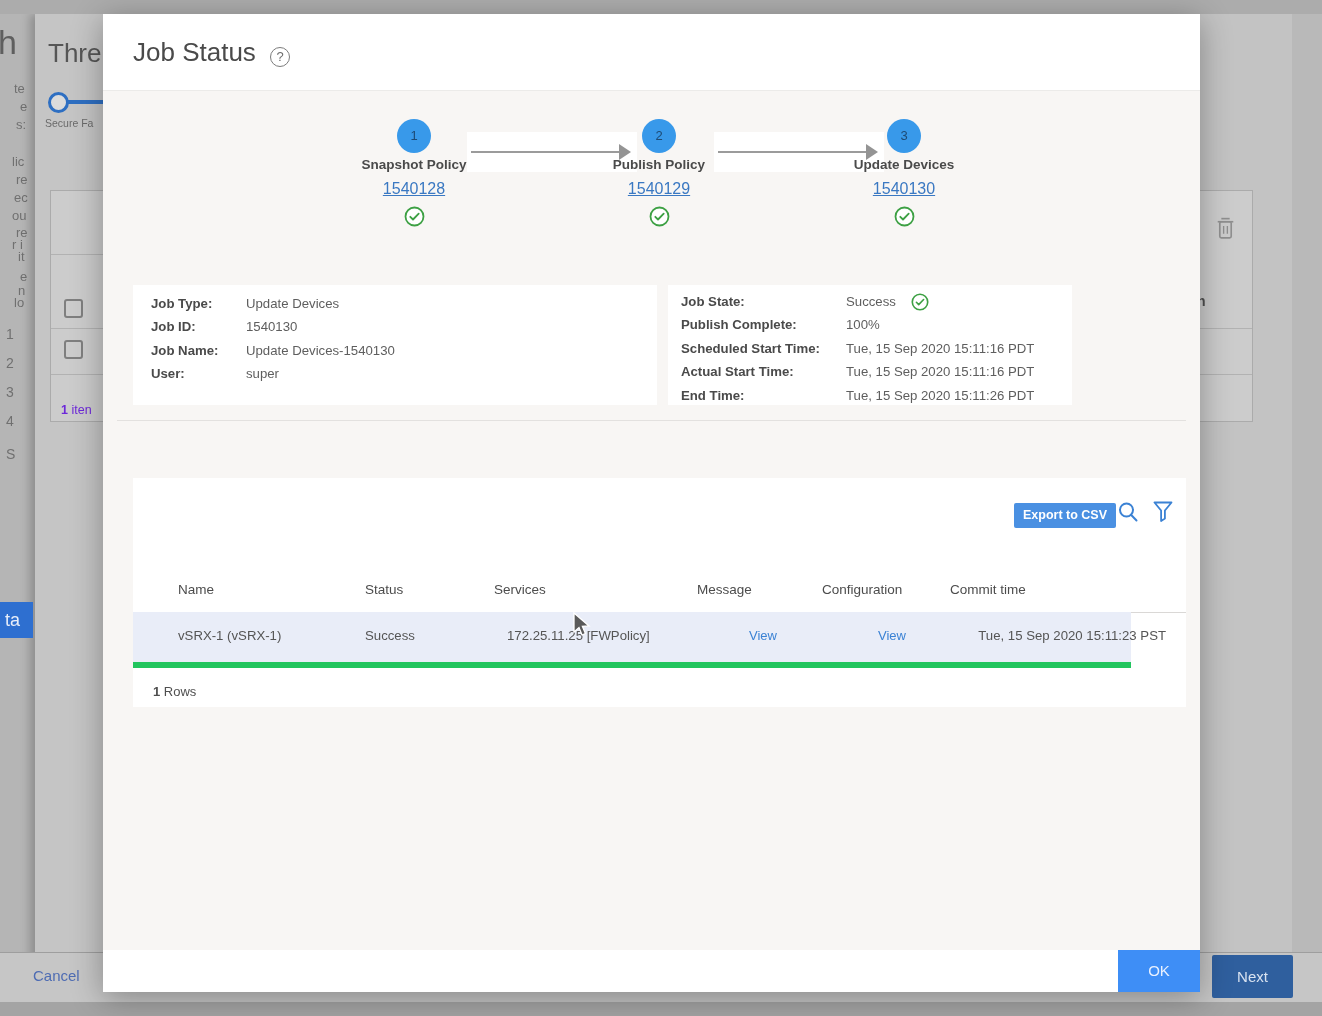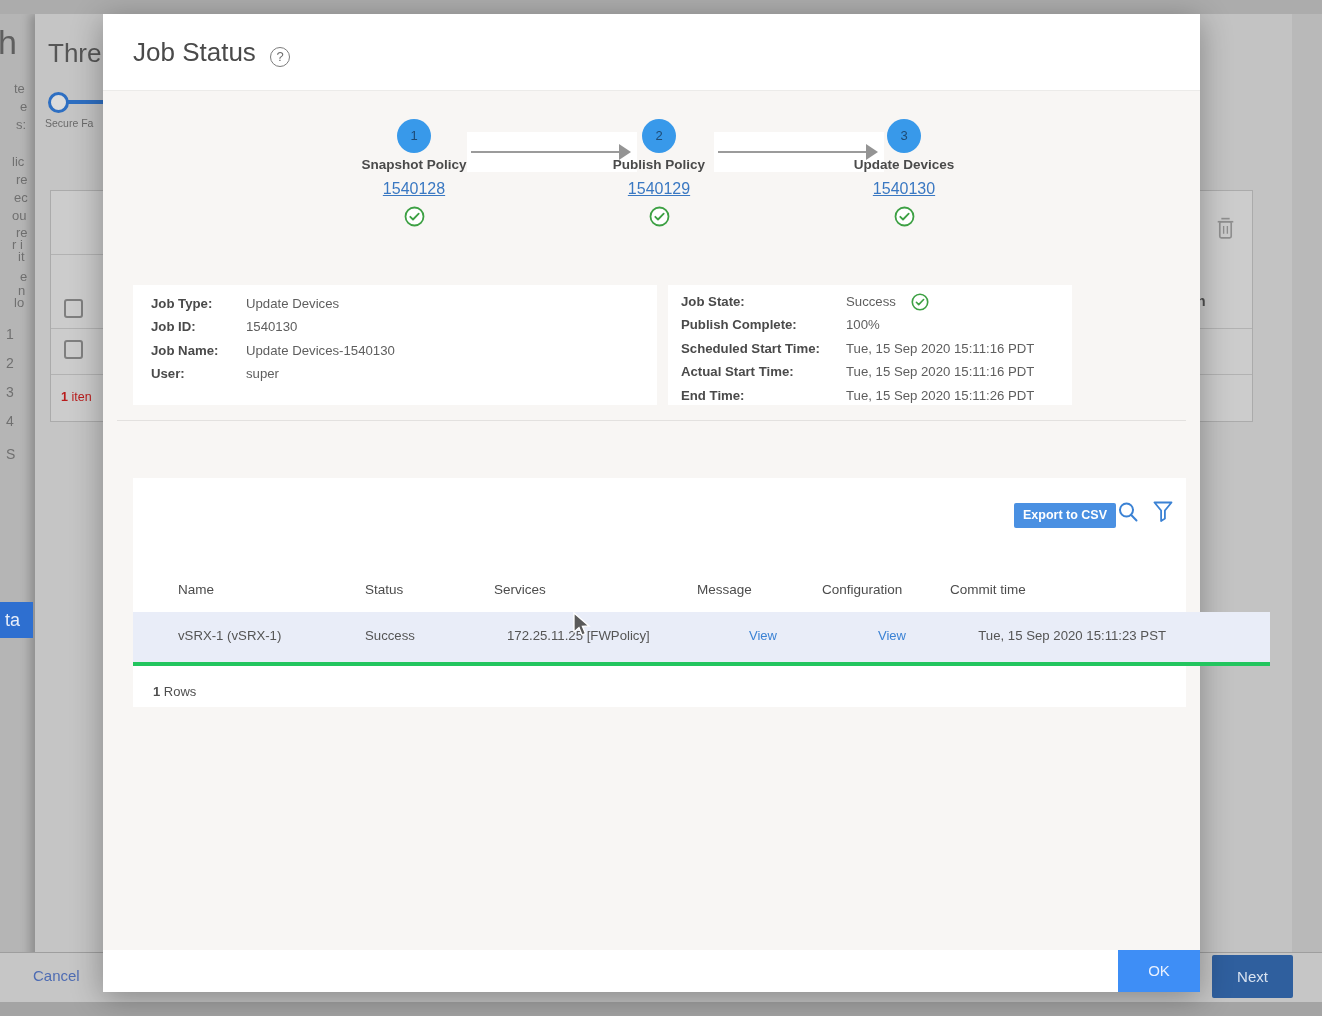--- a/index.html
+++ b/index.html
@@ -52,37 +52,37 @@
   .sumrow .lbl{position:absolute;font-weight:bold;font-size:13.2px;color:#4a4a4a;line-height:23.4px;}
   .sumrow .val{position:absolute;font-size:13.2px;color:#5e5e5e;line-height:23.4px;white-space:nowrap;}
   #divider{position:absolute;left:14px;top:406px;width:1069px;height:1px;background:#e3e1df;}
   
   #table-card{position:absolute;left:30px;top:464px;width:1053px;height:229px;background:#ffffff;}
   #export-btn{position:absolute;left:869px;top:25px;width:102px;height:25px;background:#4a90e2;border-radius:2px;
     color:#ffffff;font-size:12.5px;font-weight:bold;text-align:center;line-height:25px;cursor:pointer;margin-left:12px;}
   .tbl-icon{position:absolute;top:23px;cursor:pointer;}
   #hdr-row{position:absolute;left:0;top:92px;width:1053px;height:42px;border-bottom:1px solid #dad8d6;}
   #hdr-row span{position:absolute;top:12px;font-size:13.5px;color:#4c4c4c;}
-  #data-row{position:absolute;left:0;top:134px;width:1137px;height:50px;background:#e9edf8;border-bottom:4px solid #22c55e;cursor:pointer;}
+  #data-row{position:absolute;left:0;top:134px;width:998px;height:50px;background:#e9edf8;border-bottom:6px solid #22c55e;cursor:pointer;}
   #data-row .cell{position:absolute;top:16px;font-size:13.2px;color:#555555;white-space:nowrap;}
   #data-row .view{color:#3b82d4;font-size:13px;cursor:pointer;}
   #row-count{position:absolute;left:20px;top:206px;font-size:13px;color:#4f4f4f;}
   #row-count .n{font-weight:bold;}
   
   #modal-footer{position:absolute;left:0;top:936px;width:1097px;height:42px;background:#ffffff;}
   #ok-button{position:absolute;right:0;top:0;width:82px;height:42px;background:#3e8ef6;color:#e8f1ff;
     font-size:15px;text-align:center;line-height:42px;cursor:pointer;}
   #cursor{position:absolute;left:572px;top:612px;z-index:30;pointer-events:none;}
   
   #bg-title{position:absolute;left:13px;top:24px;font-size:26px;color:#565656;white-space:nowrap;}
   #bg-step-node{position:absolute;left:13px;top:78px;width:15px;height:15px;border:3px solid #2e6fc2;
     border-radius:50%;background:#dcdcdc;box-sizing:content-box;}
   #bg-step-line{position:absolute;left:33px;top:86px;width:35px;height:4px;background:#2e6fc2;}
   #bg-step-label{position:absolute;left:10px;top:103px;font-size:10.5px;color:#6a6a6a;white-space:nowrap;}
-  #bg-items{position:absolute;left:10px;top:199px;font-size:12.5px;color:#b91c1c;white-space:nowrap;}
+  #bg-items{position:absolute;left:10px;top:212px;font-size:12.5px;color:#6d28d9;white-space:nowrap;}
   #bg-items .n{font-weight:bold;}
   #bg-col-frag{position:absolute;left:-2px;top:102px;font-size:14px;font-weight:bold;color:#4f4f4f;}
 </style>
 </head>
 <body>
 
 <div>
   <span class="frag" style="left:-2px;top:36px;font-size:34px;color:#5f5f5f;">h</span>
   <span class="frag" style="left:14px;top:82px;">te</span>
   <span class="frag" style="left:20px;top:100px;">e</span>

